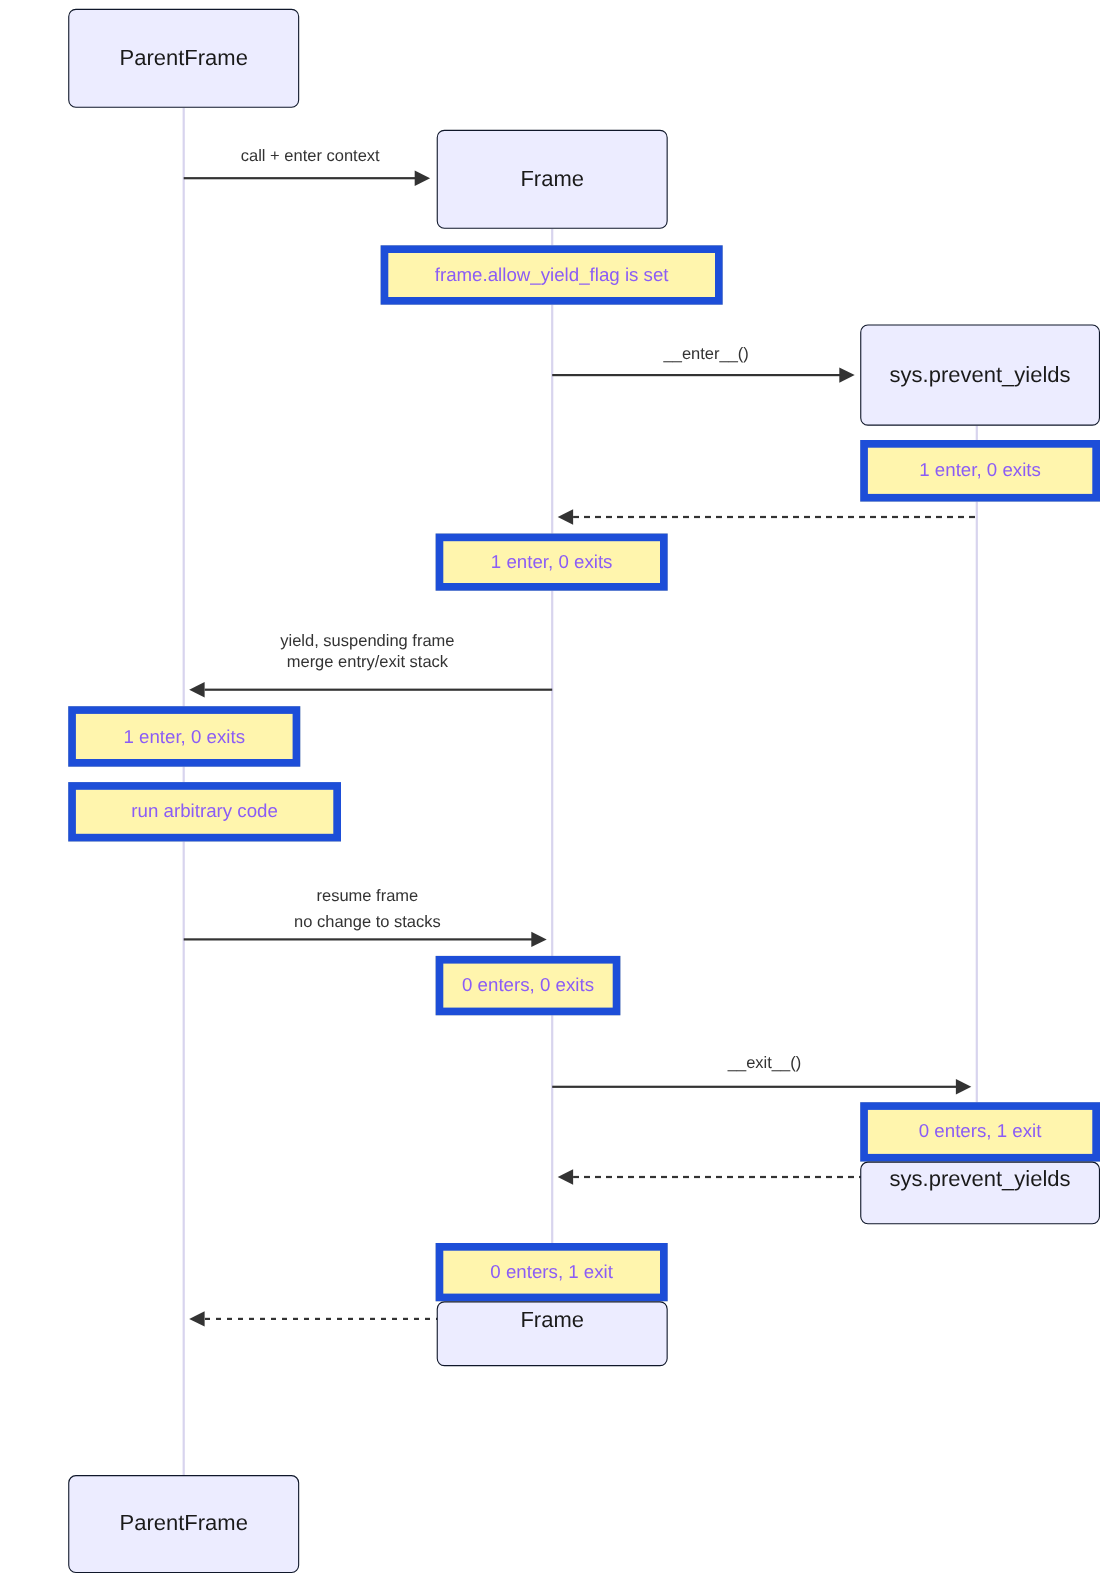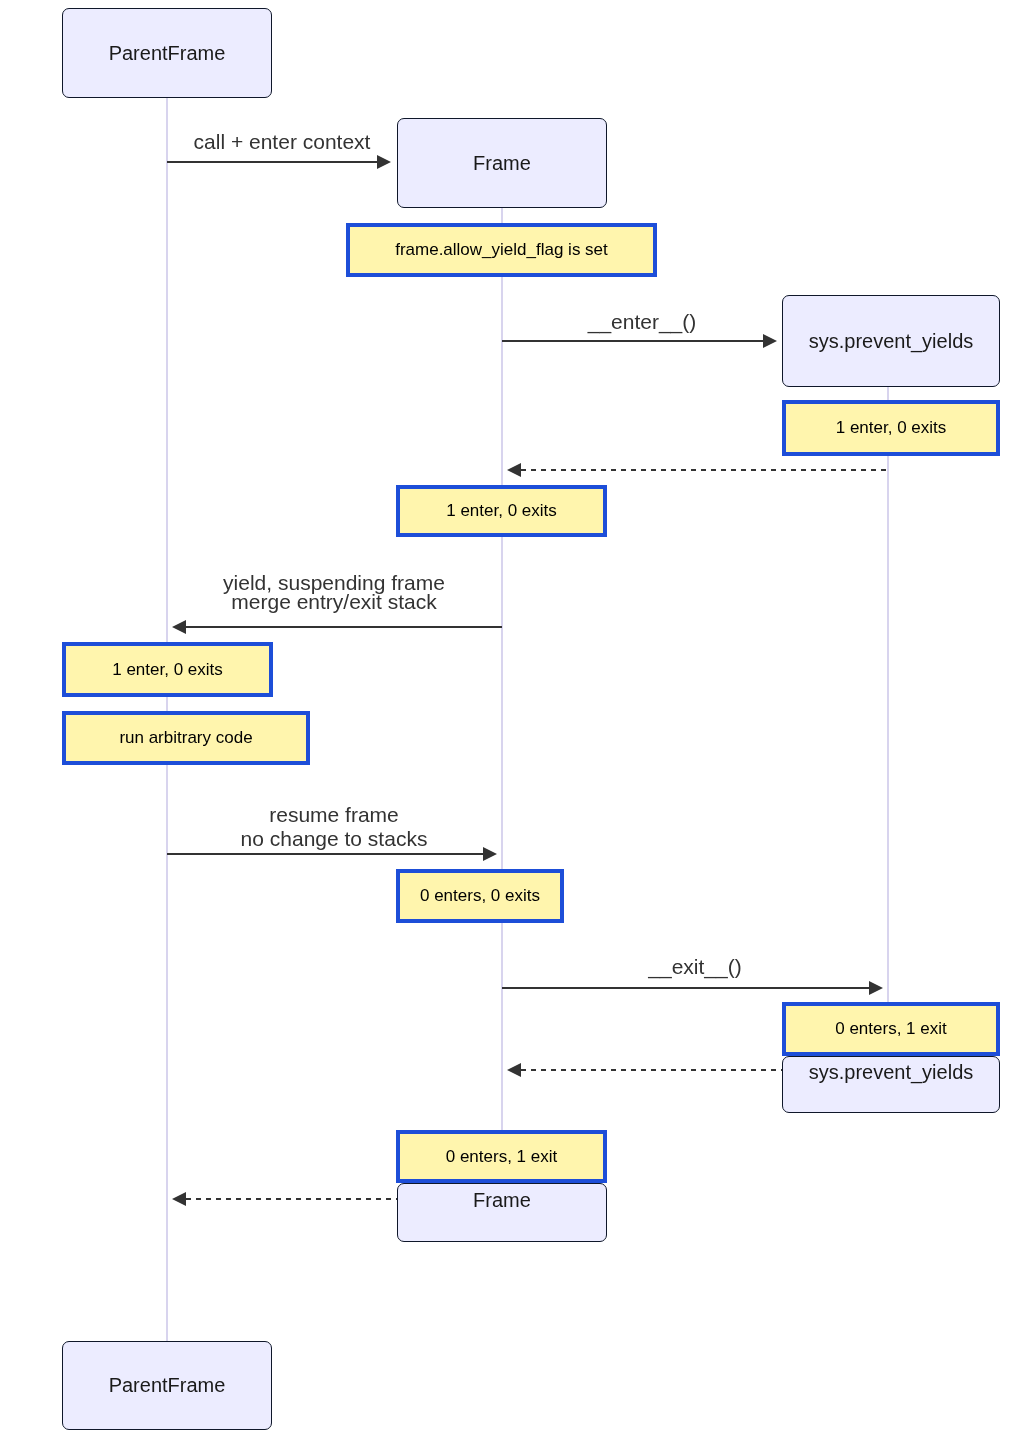--- a/index.html
+++ b/index.html
@@ -37,27 +37,27 @@
     z-index: 2;
     white-space: nowrap;
   }
   .actor.top-text {
     align-items: flex-start;
   }
   
   .note {
     position: absolute;
     background: #FFF5AD;
-    border: 4px solid #1d4ed8;
+    border: 7px solid #1d4ed8;
     box-sizing: border-box;
     display: flex;
     align-items: center;
     justify-content: center;
     font-size: 17px;
-    color: #000000;
+    color: #8b5cf6;
     z-index: 2;
     white-space: nowrap;
   }
   
   .mline {
     position: absolute;
     height: 0;
     border-top: 2px solid #333333;
     z-index: 1;
   }
@@ -79,21 +79,21 @@
   }
   .head.left {
     border-right: 14px solid #333333;
     border-top: 7px solid transparent;
     border-bottom: 7px solid transparent;
   }
   
   .msg {
     position: absolute;
     transform: translateX(-50%);
-    font-size: 21px;
+    font-size: 15px;
     line-height: 24px;
     color: #333333;
     white-space: nowrap;
     z-index: 1;
     text-align: center;
   }
 </style>
 </head>
 <body>
 

